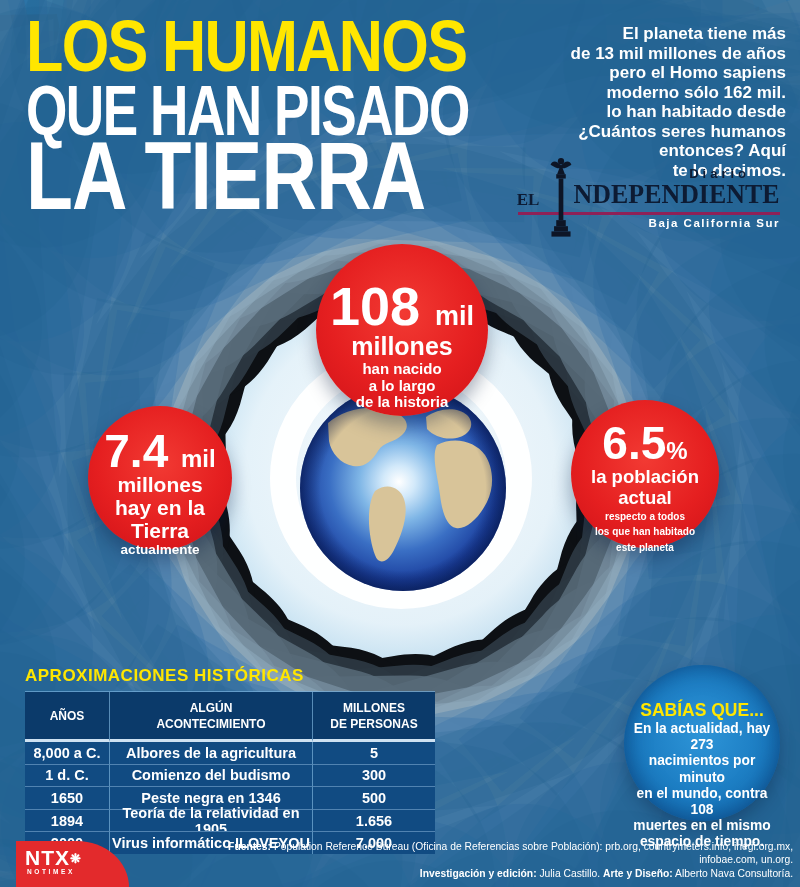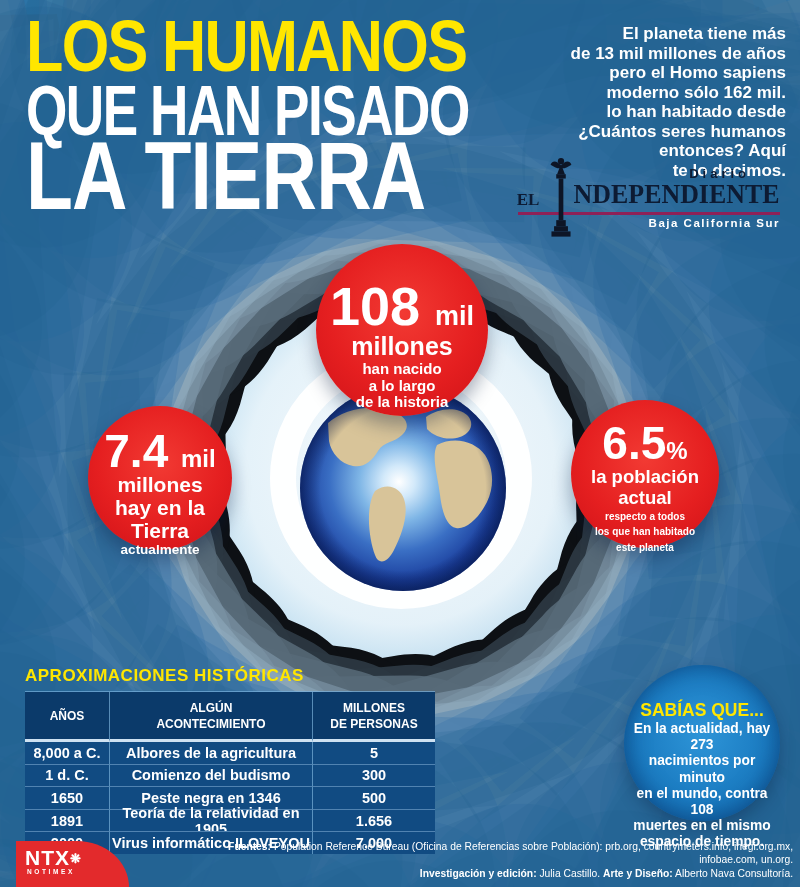--- a/index.html
+++ b/index.html
@@ -397,21 +397,21 @@
       <div class="cell td">5</div>
 
       <div class="cell td c1 rsep">1 d. C.</div>
       <div class="cell td c2 rsep">Comienzo del budismo</div>
       <div class="cell td rsep">300</div>
 
       <div class="cell td c1 rsep">1650</div>
       <div class="cell td c2 rsep">Peste negra en 1346</div>
       <div class="cell td rsep">500</div>
 
-      <div class="cell td c1 rsep">1891</div>
+      <div class="cell td c1 rsep">1894</div>
       <div class="cell td c2 rsep">Teoría de la relatividad en 1905</div>
       <div class="cell td rsep">1.656</div>
 
       <div class="cell td c1 rsep">2000</div>
       <div class="cell td c2 rsep">Virus informático ILOVEYOU</div>
       <div class="cell td rsep">7.000</div>
     </div>
   </div>
 
   <div class="know">

